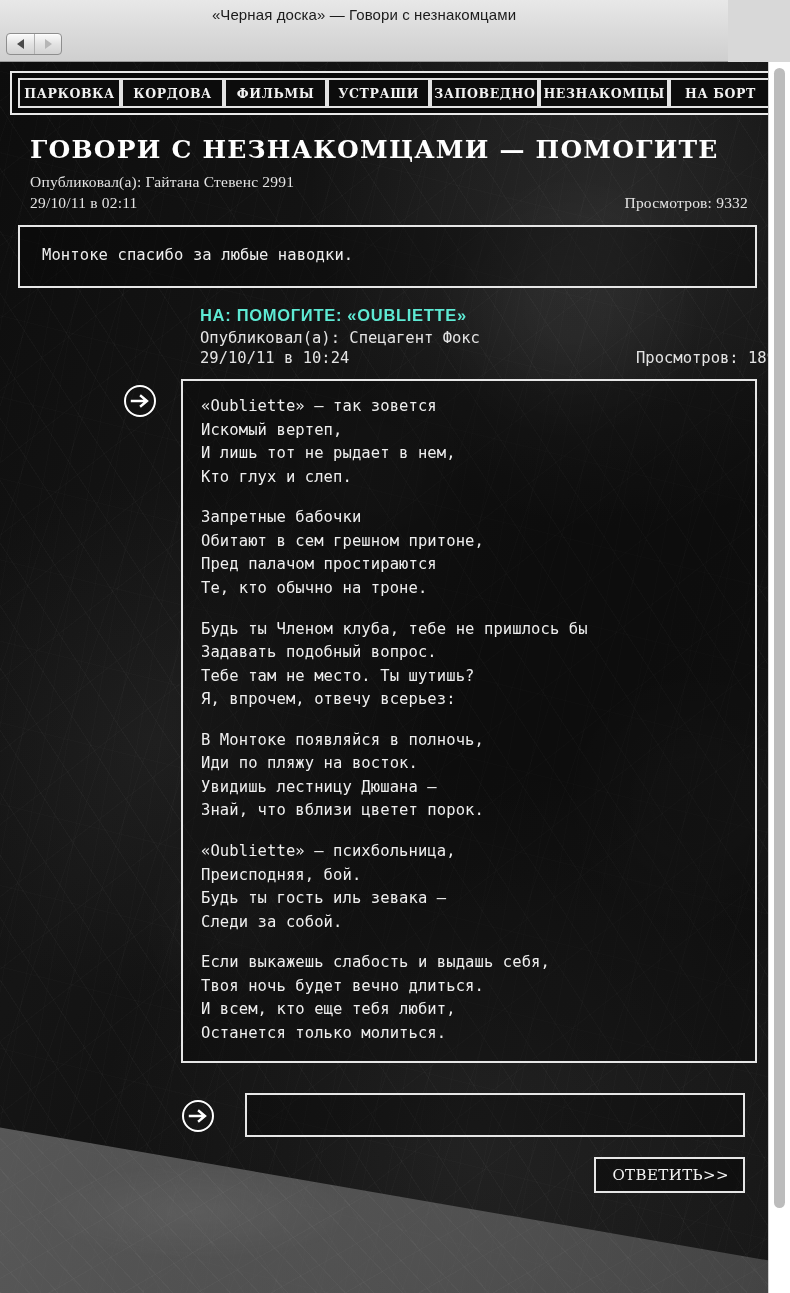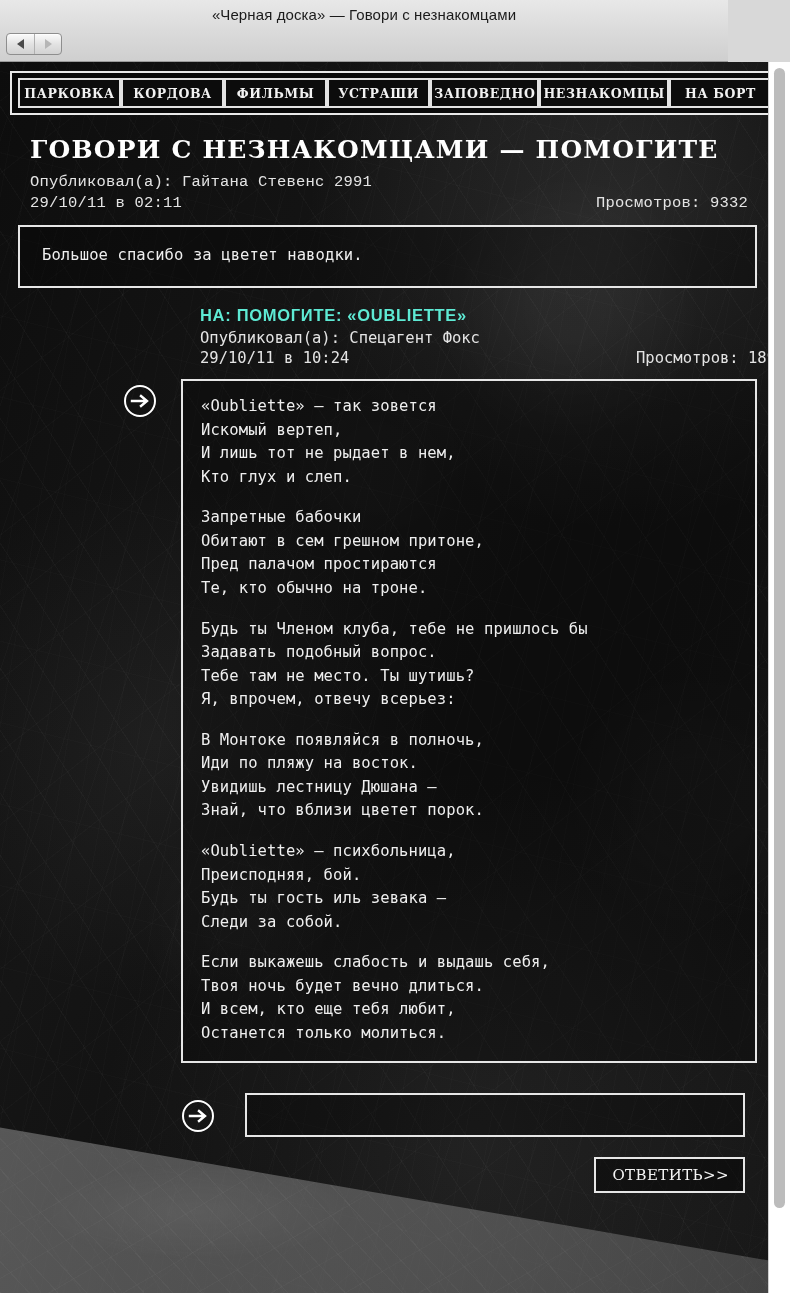--- a/index.html
+++ b/index.html
@@ -182,21 +182,21 @@
   .post-title {
     margin: 20px 0 9px 30px;
     font-family: "DejaVu Serif", serif;
     font-weight: bold;
     font-size: 25px;
     color: #ffffff;
     letter-spacing: 1.2px;
   }
   .meta {
     margin: 9px 0 0 30px;
-    font-family: Liberation Mono, monospace;
+    font-family: Liberation Serif, serif;
     font-size: 15.5px;
     color: #e4e4e4;
     letter-spacing: .2px;
   }
   .meta-row {
     display: flex;
     justify-content: space-between;
     padding-right: 42px;
     margin-top: 3px;
   }
@@ -371,21 +371,21 @@
     <h1 class="post-title">ГОВОРИ С НЕЗНАКОМЦАМИ — ПОМОГИТЕ</h1>
     <div class="meta">
       <div>Опубликовал(а): Гайтана Стевенс 2991</div>
       <div class="meta-row">
         <span>29/10/11 в 02:11</span>
         <span>Просмотров: 9332</span>
       </div>
     </div>
 
     <div class="msgbox">
-      <p>Большое спасибо за цветет наводки.</p>
+      <p>Монтоке спасибо за любые наводки.</p>
     </div>
 
     <div class="reply-head">
       <div class="reply-title">НА: ПОМОГИТЕ: «OUBLIETTE»</div>
       <div class="reply-meta">
         <div>Опубликовал(а): Спецагент Фокс</div>
         <div class="reply-meta-row">
           <span>29/10/11 в 10:24</span>
           <span>Просмотров: 189</span>
         </div>

